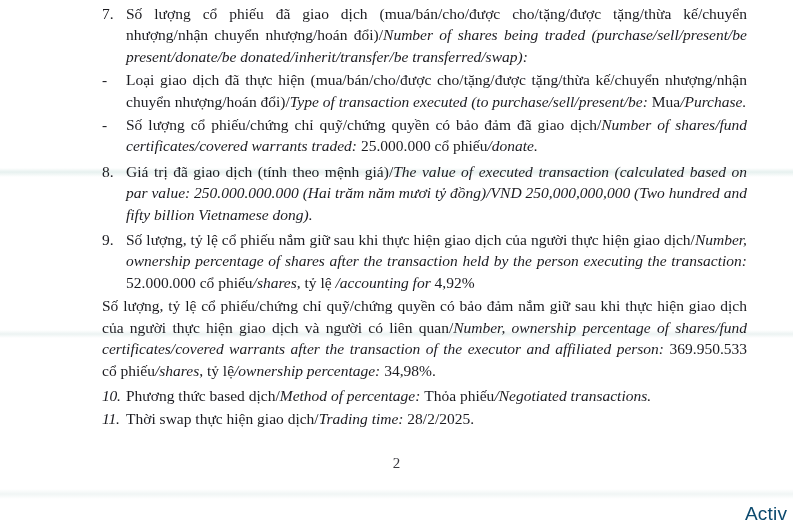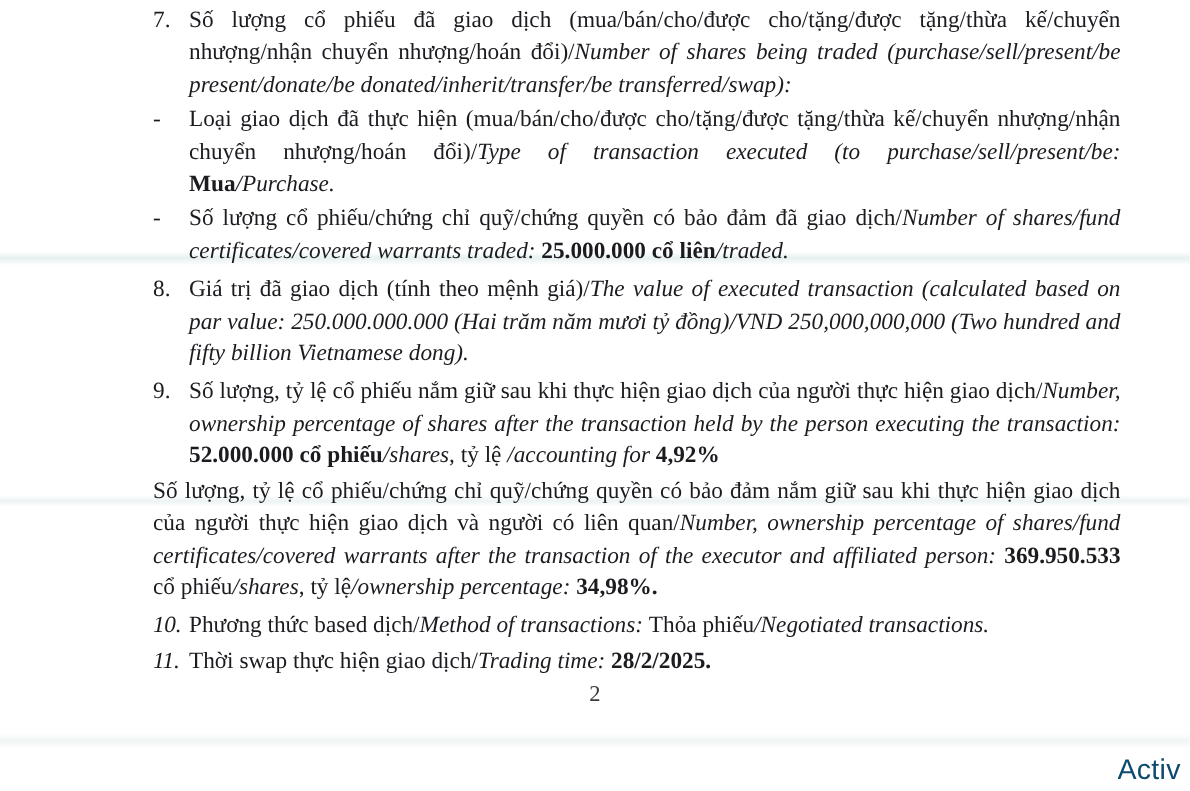--- a/index.html
+++ b/index.html
@@ -69,21 +69,21 @@
     line-height: 21.4px;
     text-align: justify;
     text-justify: inter-word;
     margin: 0;
     hyphens: none;
   }
 
   
   .vi  { font-style: normal; font-weight: normal; }
   .en  { font-style: italic; font-weight: normal; }
-  .b   { font-weight: bold;  font-style: normal; }
+  .b   { font-weight: normal;  font-style: normal; }
   .u   { text-underline-offset: 1.5px; }
 
   
   .gap-2  { height: 2px; }
 
   
   .page-number {
     position: absolute;
     left: 0;
     top: 455px;
@@ -125,21 +125,21 @@
       </div>
       <div class="item">
         <div class="marker dash">-</div>
         <div class="body-col">
           <p class="para"><span class="vi">Loại giao dịch đã thực hiện (mua/bán/cho/được cho/tặng/được tặng/thừa kế/chuyển </span><span class="vi u">nhượng/nhận</span><span class="vi"> chuyển </span><span class="vi u">nhượng/hoán</span><span class="vi"> đổi)/</span><span class="en">Type of transaction executed (to purchase/sell/present/be: </span><span class="b">Mua</span><span class="en">/Purchase.</span></p>
         </div>
       </div>
       <div class="item">
         <div class="marker dash">-</div>
         <div class="body-col">
-          <p class="para"><span class="vi">Số lượng cổ phiếu/chứng chỉ quỹ/chứng quyền có bảo đảm đã giao dịch/</span><span class="en">Number of shares/fund certificates/covered warrants traded: </span><span class="b">25.000.000 cổ liên</span><span class="en">/traded.</span></p>
+          <p class="para"><span class="vi">Số lượng cổ phiếu/chứng chỉ quỹ/chứng quyền có bảo đảm đã giao dịch/</span><span class="en">Number of shares/fund certificates/covered warrants traded: </span><span class="b">25.000.000 cổ phiếu</span><span class="en">/donate.</span></p>
         </div>
       </div>
       <div class="gap-2"></div>
       <div class="item">
         <div class="marker num">8.</div>
         <div class="body-col">
           <p class="para"><span class="vi">Giá trị đã giao dịch (tính theo mệnh giá)/</span><span class="en">The value of executed transaction (calculated based on par value: 250.000.000.000 (Hai trăm năm mươi tỷ đồng)/VND 250,000,000,000 (Two hundred and fifty billion Vietnamese dong).</span></p>
         </div>
       </div>
       <div class="gap-2"></div>
@@ -152,21 +152,21 @@
       <div class="item">
         <div class="marker none"></div>
         <div class="body-col">
           <p class="para"><span class="vi">Số lượng, tỷ lệ cổ phiếu/chứng chỉ quỹ/chứng quyền có bảo đảm nắm giữ sau khi thực hiện giao dịch của người thực hiện giao dịch và người có liên quan/</span><span class="en">Number, ownership percentage of shares/fund certificates/covered warrants after the transaction of the executor and affiliated person: </span><span class="b">369.950.533</span><span class="vi"> cổ phiếu</span><span class="en">/shares</span><span class="vi">, tỷ lệ</span><span class="en">/ownership percentage: </span><span class="b">34,98%.</span></p>
         </div>
       </div>
       <div class="gap-2"></div>
       <div class="item">
         <div class="marker num2">10.</div>
         <div class="body-col">
-          <p class="para"><span class="vi">Phương thức based dịch/</span><span class="en">Method of transactions: </span><span class="vi">Thỏa phiếu</span><span class="en">/Negotiated transactions.</span></p>
+          <p class="para"><span class="vi">Phương thức based dịch/</span><span class="en">Method of percentage: </span><span class="vi">Thỏa phiếu</span><span class="en">/Negotiated transactions.</span></p>
         </div>
       </div>
       <div class="item">
         <div class="marker num2">11.</div>
         <div class="body-col">
           <p class="para"><span class="vi">Thời swap thực hiện giao dịch/</span><span class="en">Trading time: </span><span class="b">28/2/2025.</span></p>
         </div>
       </div>
     </div>
 

